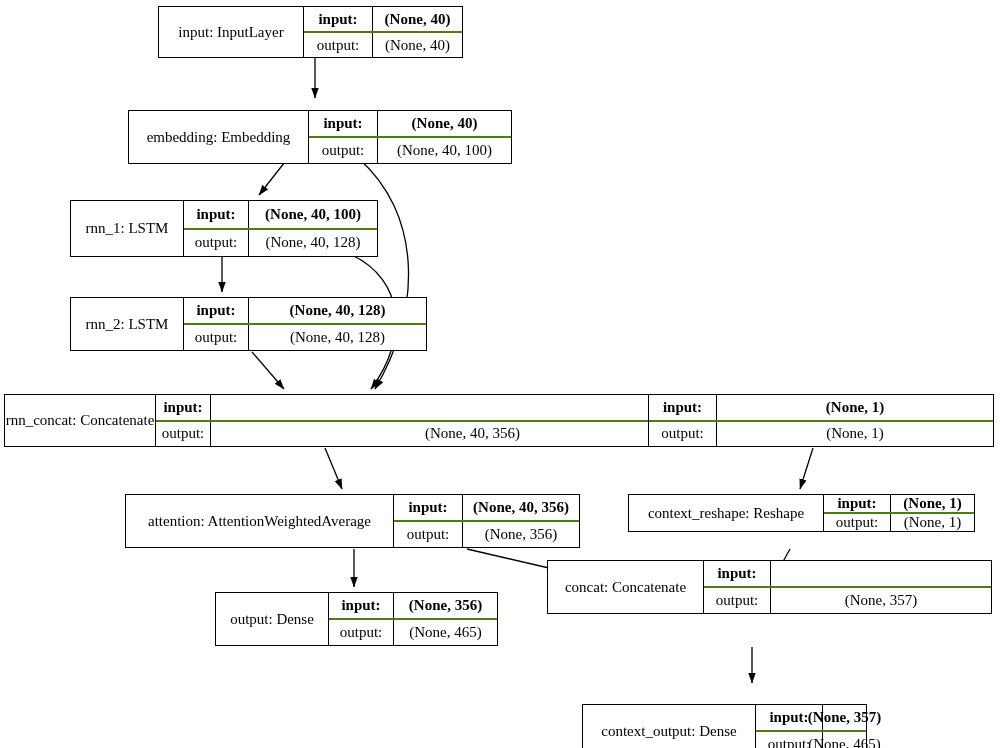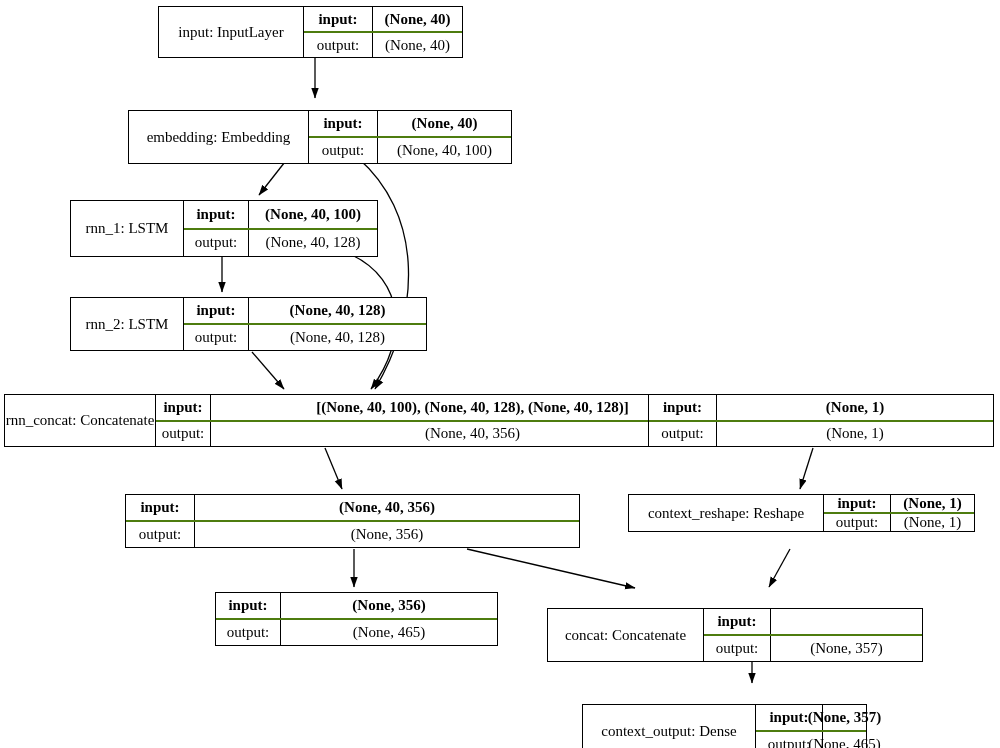--- a/index.html
+++ b/index.html
@@ -155,21 +155,20 @@
         <div class="val">(None, 40, 128)</div>
       </div>
     </div>
   </div>
 
   <div class="node" style="left:4px;top:394px;width:731px;height:53px">
     <div class="lbl" style="width:151px">rnn_concat: Concatenate</div>
     <div class="rows">
       <div class="row first">
         <div class="cap" style="width:55px">input:</div>
-        <div class="val">[(None, 40, 100), (None, 40, 128), (None, 40, 128)]</div>
       </div>
       <div class="row">
         <div class="cap" style="width:55px">output:</div>
         <div class="val">(None, 40, 356)</div>
       </div>
     </div>
   </div>
 
   <div class="node" style="left:648px;top:394px;width:346px;height:53px">
     <div class="rows">
@@ -178,20 +177,21 @@
         <div class="val">(None, 1)</div>
       </div>
       <div class="row">
         <div class="cap" style="width:68px">output:</div>
         <div class="val">(None, 1)</div>
       </div>
     </div>
   </div>
 
   <div class="node" style="left:125px;top:494px;width:455px;height:54px">
+    <div class="lbl" style="width:268px">attention: AttentionWeightedAverage</div>
     <div class="rows">
       <div class="row first">
         <div class="cap" style="width:69px">input:</div>
         <div class="val">(None, 40, 356)</div>
       </div>
       <div class="row">
         <div class="cap" style="width:69px">output:</div>
         <div class="val">(None, 356)</div>
       </div>
     </div>
@@ -205,33 +205,34 @@
         <div class="val">(None, 1)</div>
       </div>
       <div class="row">
         <div class="cap" style="width:67px">output:</div>
         <div class="val">(None, 1)</div>
       </div>
     </div>
   </div>
 
   <div class="node" style="left:215px;top:592px;width:283px;height:54px">
+    <div class="lbl" style="width:113px">output: Dense</div>
     <div class="rows">
       <div class="row first">
         <div class="cap" style="width:65px">input:</div>
         <div class="val">(None, 356)</div>
       </div>
       <div class="row">
         <div class="cap" style="width:65px">output:</div>
         <div class="val">(None, 465)</div>
       </div>
     </div>
   </div>
 
-  <div class="node" style="left:547px;top:608px;width:376px;height:54px">
+  <div class="node" style="left:547px;top:560px;width:445px;height:54px">
     <div class="lbl" style="width:156px">concat: Concatenate</div>
     <div class="rows">
       <div class="row first">
         <div class="cap" style="width:67px">input:</div>
       </div>
       <div class="row">
         <div class="cap" style="width:67px">output:</div>
         <div class="val">(None, 357)</div>
       </div>
     </div>

